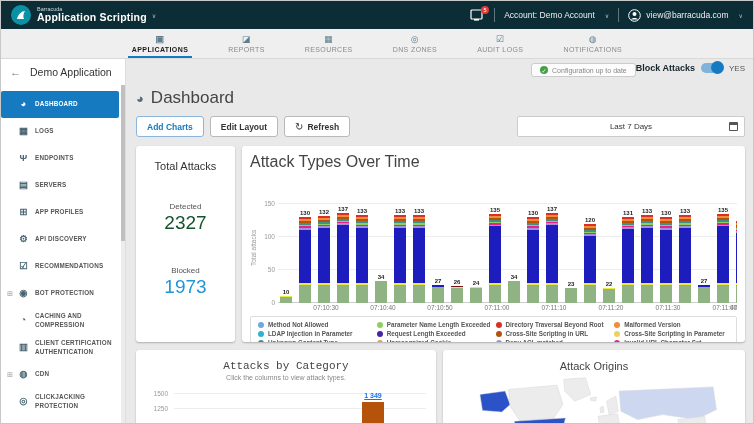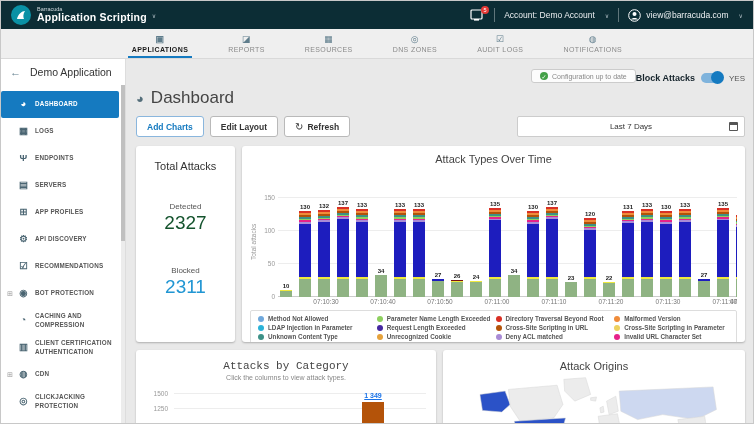--- a/index.html
+++ b/index.html
@@ -37,21 +37,21 @@
   .mi .exp{width:9px;font-size:7px;color:#999;font-weight:normal;flex:none;}
   .mi .ic{width:15px;font-size:9.5px;color:#4a6572;text-align:center;margin-right:4px;flex:none;}
   .mi .lbl{flex:1;}
   .mi.active{background:#157ac0;color:#fff;border-radius:2px;margin-right:6px;}
   .mi.active .ic{color:#fff;}
   .sb-scroll{position:absolute;top:26px;right:0;bottom:0;width:4px;background:#ececec;}
   .sb-thumb{width:100%;height:46%;background:#c0c0c0;}
 
   
   .main{flex:1;padding:4px 8px 0 10px;overflow:hidden;}
-  .statusrow{display:flex;justify-content:flex-end;align-items:flex-end;gap:0;height:20px;}
+  .statusrow{display:flex;justify-content:flex-end;align-items:flex-start;gap:0;height:20px;}
   .pill{display:flex;align-items:center;gap:4px;border:1px solid #ccc;border-radius:3px;background:#fcfcfc;padding:2px 8px;font-size:7px;color:#888;}
   .gcheck{width:8px;height:8px;border-radius:50%;background:#43a047;color:#fff;font-size:6px;display:flex;align-items:center;justify-content:center;}
   .ba-wrap{display:flex;align-items:center;gap:6px;}
   .ba-label{font-size:9px;font-weight:bold;color:#16242c;}
   .toggle{width:22px;height:10px;border-radius:5px;background:#7fb3dc;position:relative;cursor:pointer;}
   .knob{position:absolute;right:-1px;top:-2px;width:13px;height:13px;border-radius:50%;background:#157ac0;}
   .yes{font-size:8px;color:#555;}
   .titlerow{display:flex;align-items:center;gap:7px;margin:5px 0 8px;}
   .t-ic{color:#546e7a;font-size:13px;}
   .t-text{font-size:17px;color:#454545;}
@@ -65,21 +65,21 @@
   .card{background:#fff;border-radius:3px;box-shadow:0 1px 2px rgba(0,0,0,.25);}
   .row1{display:flex;gap:7px;}
   .totals{width:99px;height:196px;padding:10px 5px;text-align:center;flex:none;}
   .totals h3{font-size:11px;color:#333;font-weight:normal;margin:4px 0 30px;}
   .lab{font-size:8px;color:#555;margin-bottom:1px;}
   .num-det{font-size:19px;}
   .sp{height:32px;}
   .num-blk{font-size:19px;}
 
   .atot{flex:1;height:196px;padding:5px 8px;overflow:hidden;}
-  .atot h3{text-align:center;font-size:11px;color:#444;font-weight:normal;margin:2px 0 22px;}
+  .atot h3{font-size:16px;color:#444;font-weight:normal;margin:2px 0 22px;}
   .plotwrap{display:flex;}
   .ylab{writing-mode:vertical-rl;transform:rotate(180deg);font-size:6.5px;color:#999;text-align:center;width:10px;}
   .yaxis{width:18px;position:relative;flex:none;}
   .ytick{position:absolute;right:3px;font-size:6.5px;color:#999;}
   .parea{position:relative;flex:1;height:110px;overflow:hidden;}
   .grid{position:absolute;left:0;right:0;height:1px;background:#ededed;}
   .grid.axis{background:#ccc;}
   .bars{position:absolute;left:2px;bottom:0;display:flex;align-items:flex-end;gap:7px;}
   .bar{width:12px;position:relative;flex:none;}
   .stack{display:flex;flex-direction:column-reverse;width:100%;}
@@ -282,21 +282,21 @@
         </div>
       </div>
 
       <div class="row1">
         <section class="card totals">
           <h3>Total Attacks</h3>
           <div class="lab">Detected</div>
           <div class="num-det" id="det-num" style="color: #14532d;">2327</div>
           <div class="sp"></div>
           <div class="lab">Blocked</div>
-          <div class="num-blk" id="blk-num" style="color: rgb(33, 150, 211);">2311</div>
+          <div class="num-blk" id="blk-num" style="color: rgb(33, 150, 211);">1973</div>
         </section>
 
         <section class="card atot">
           <h3>Attack Types Over Time</h3>
           <div class="plotwrap">
             <div class="ylab">Total attacks</div>
             <div class="yaxis" id="atot-yaxis">
                 <div class="ytick" style="bottom: -3px;">0</div>
                 <div class="ytick" style="bottom: 30px;">50</div>
                 <div class="ytick" style="bottom: 63px;">100</div>

